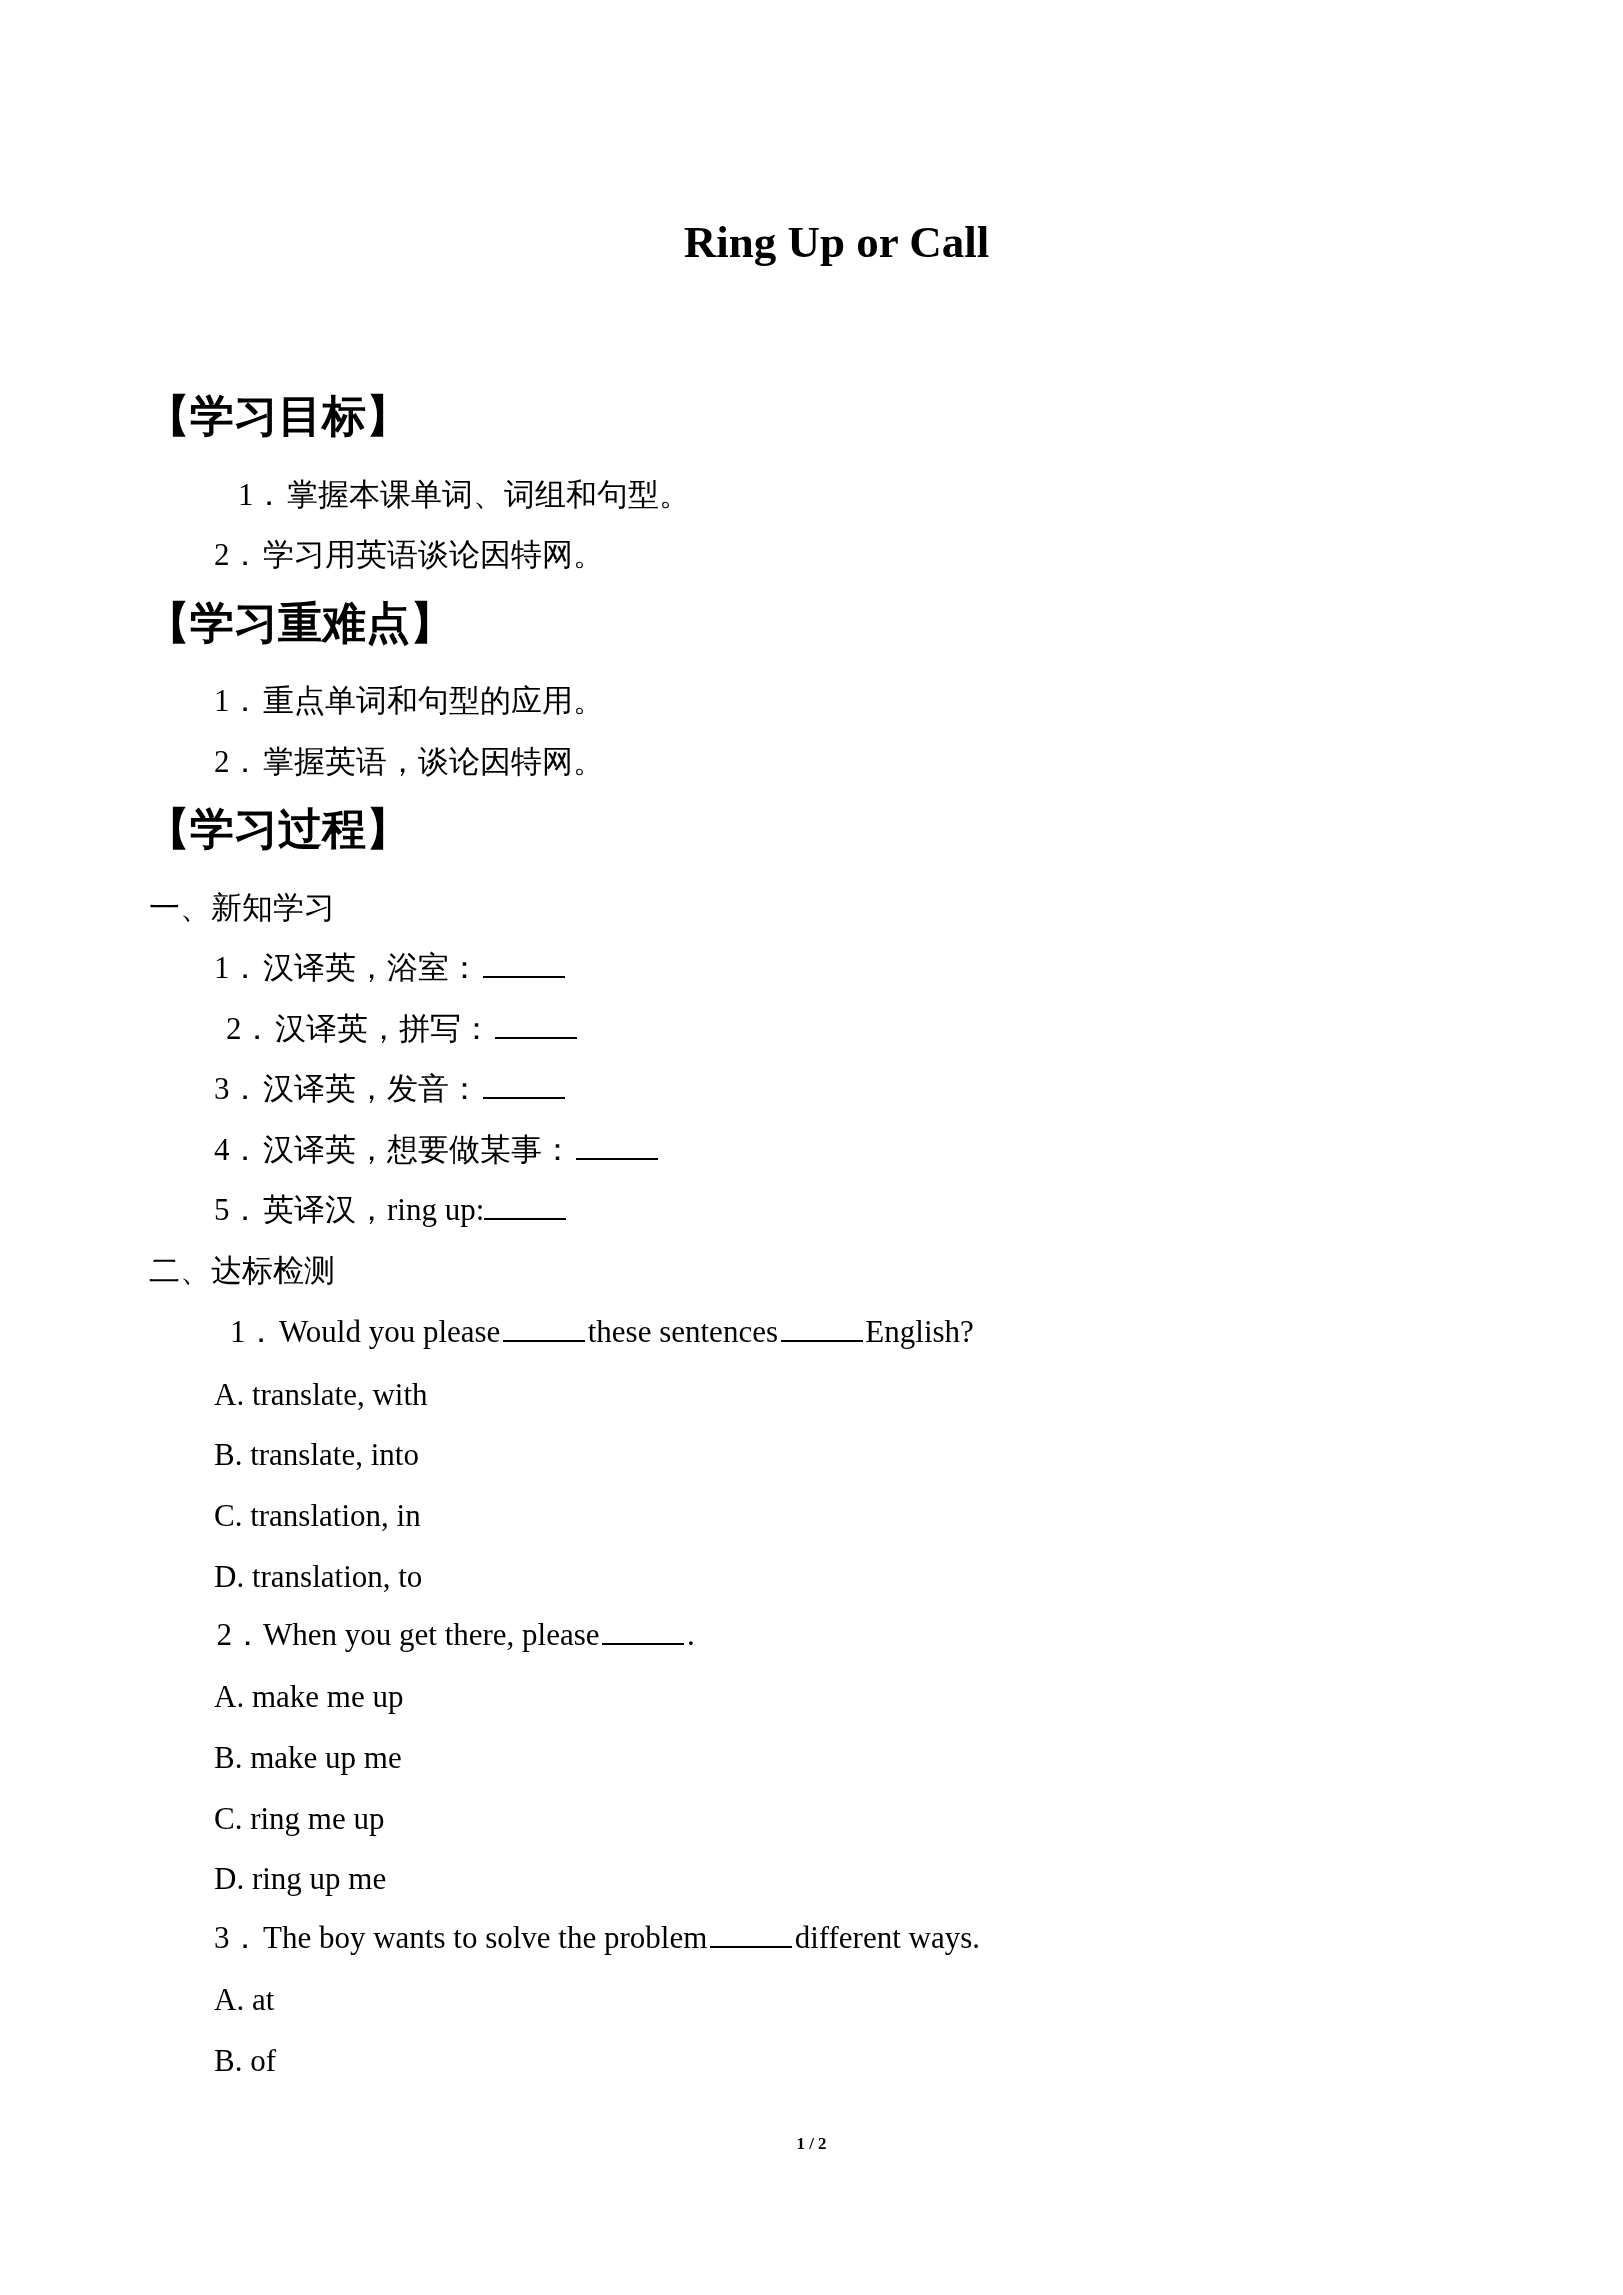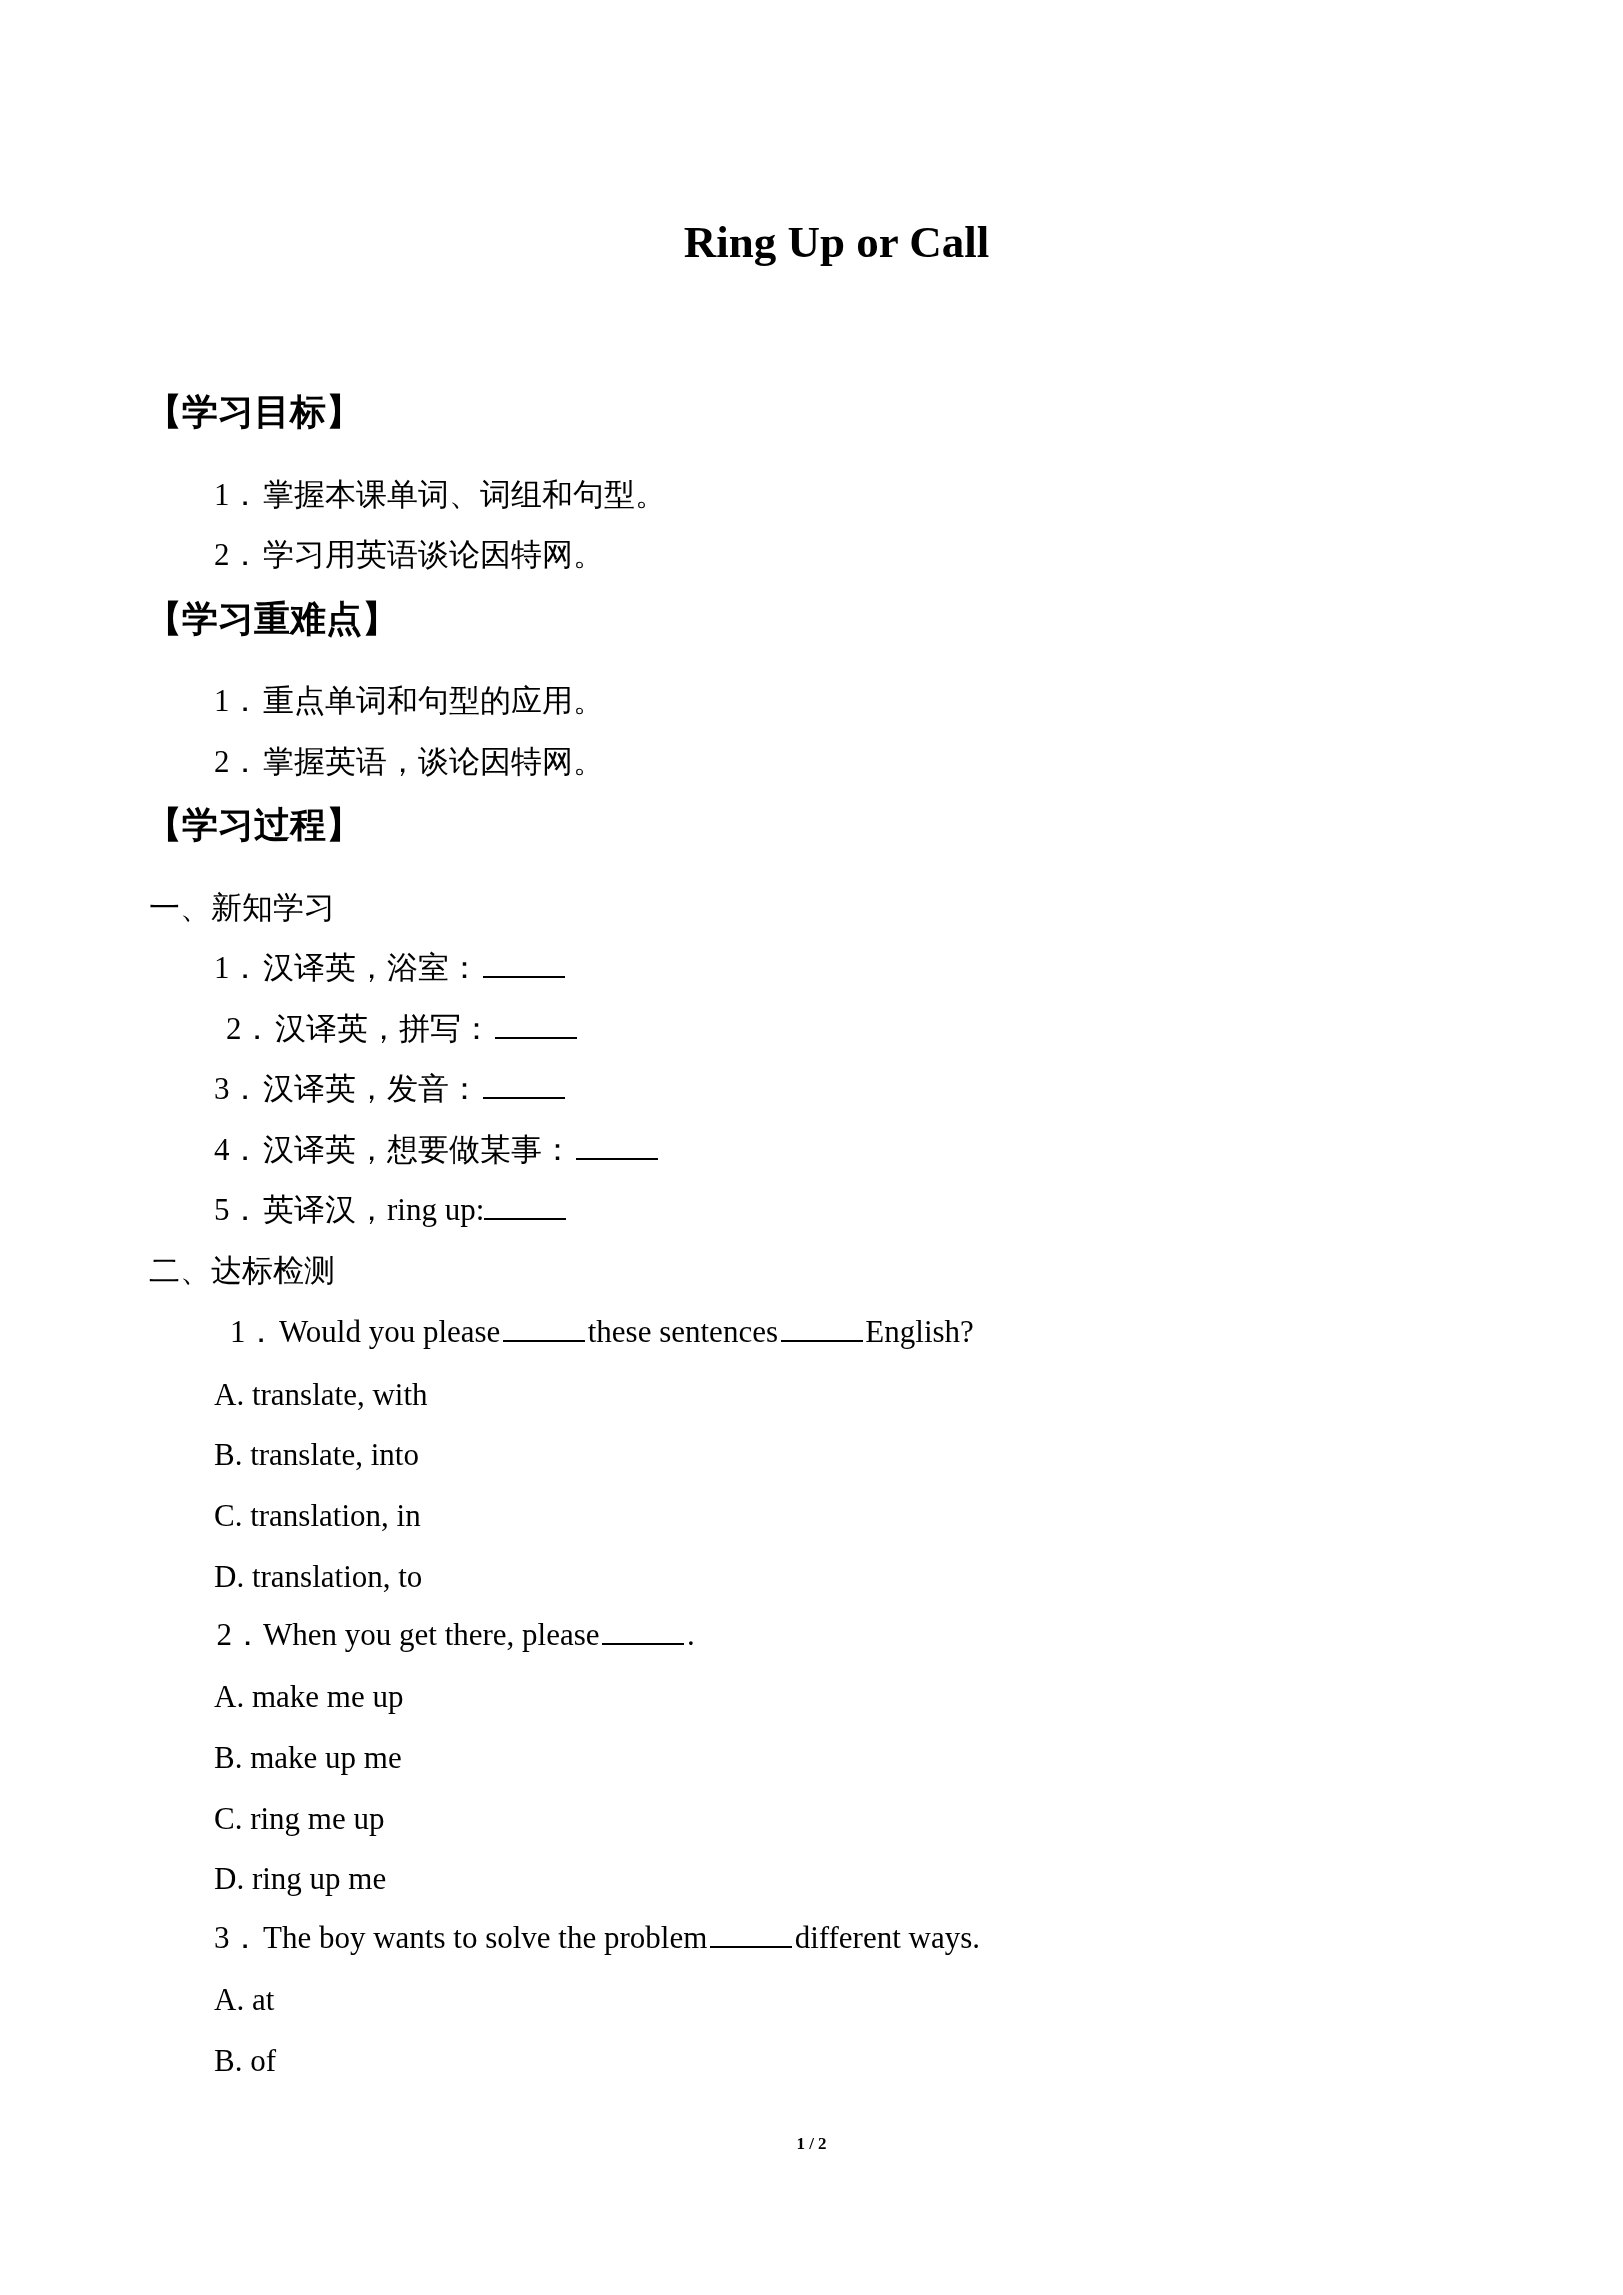--- a/index.html
+++ b/index.html
@@ -24,21 +24,21 @@
       left: 0;
       width: 1623px;
       text-align: center;
       top: 220px;
       font-size: 45px;
       font-weight: bold;
       margin-left: 25px;
     }
     .section-head {
       left: 146px;
-      font-size: 36px;
+      font-size: 44px;
       font-weight: bold;
       font-family: "DejaVu Sans", "Liberation Sans", sans-serif;
     }
     .sub-head {
       left: 149px;
       font-size: 31px;
     }
     .item {
       left: 214px;
       font-size: 31px;
@@ -63,21 +63,21 @@
       font-size: 17px;
       font-weight: bold;
     }
   </style>
 </head>
 <body>
 
 <div class="line title">Ring Up or Call</div>
 
 <div class="line section-head" style="top:394px;">【学习目标】</div>
-<div class="line item" style="top:479px;">
+<div class="line item" style="top:479px;margin-left:24px;">
   <span class="num">1．</span><span>掌握本课单词、词组和句型。</span>
 </div>
 <div class="line item" style="top:539px;">
   <span class="num">2．</span><span>学习用英语谈论因特网。</span>
 </div>
 
 <div class="line section-head" style="top:601px;">【学习重难点】</div>
 <div class="line item" style="top:685px;">
   <span class="num">1．</span><span>重点单词和句型的应用。</span>
 </div>

